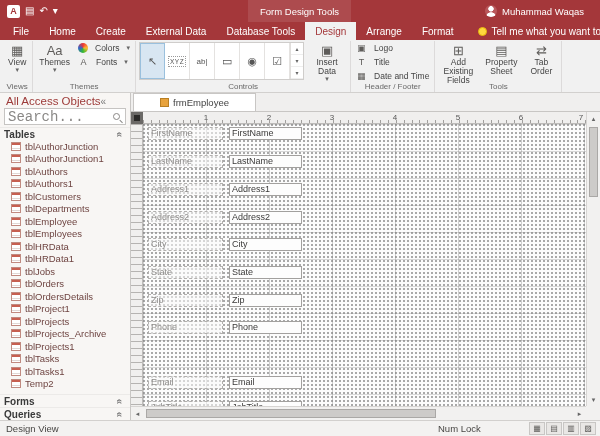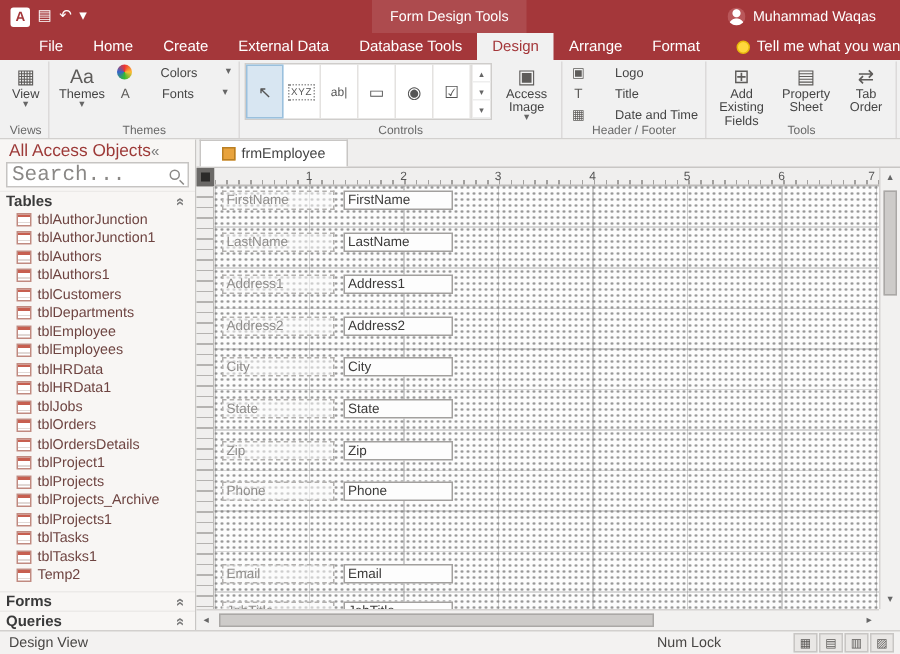--- a/index.html
+++ b/index.html
@@ -11,36 +11,36 @@
   .titlebar{height:22px;background:#a4373a;color:#fff;display:flex;align-items:center;position:relative;flex:none}
   .qat{display:flex;align-items:center;gap:5px;padding:0 7px}
   .appico{width:13px;height:13px;background:#fff;color:#a4373a;font-weight:bold;font-size:9px;text-align:center;line-height:13px;border-radius:2px}
   .qico{font-size:10px;line-height:12px;color:#fff}
   .tb-title{margin-left:4px;white-space:nowrap;font-size:9.5px}
   .tb-context{position:absolute;left:248px;top:0;height:22px;display:flex;align-items:center;padding:0 12px;background:rgba(255,255,255,.10);font-size:9.5px;white-space:nowrap}
   .tb-user{margin-left:auto;display:flex;align-items:center;gap:5px;padding-right:16px;font-size:9.5px}
   .person{width:12px;height:12px;border-radius:50%;background:radial-gradient(circle at 50% 32%,#fff 2.4px,transparent 3px),radial-gradient(circle at 50% 105%,#fff 5px,transparent 5.6px),#b9575a;flex:none}
 
   
-  .ribbon-tabs{height:18px;background:#a4373a;display:flex;align-items:stretch;padding-left:16px;color:#fff;flex:none}
+  .ribbon-tabs{height:18px;background:#a4373a;display:flex;align-items:stretch;padding-left:3px;color:#fff;flex:none}
   .rtab{display:flex;align-items:center;padding:0 10px;font-size:10px;white-space:nowrap;cursor:pointer}
   .rtab.active{background:#f1f1f1;color:#a4373a}
   .tellme{display:flex;align-items:center;gap:5px;margin-left:14px;font-size:10px;white-space:nowrap}
   .bulb{width:9px;height:9px;border-radius:50%;background:#ffd83d;border:1px solid #e8ba0c;flex:none}
 
   
   .ribbon{height:53px;background:#f1f1f1;border-bottom:1px solid #d2d0ce;display:flex;align-items:stretch;padding:1px 2px 0 2px;flex:none}
   .rgroup{position:relative;display:flex;flex-direction:column;justify-content:flex-start;border-right:1px solid #dcdada;padding:1px 3px 10px 3px}
   .gbody{display:flex;align-items:flex-start;gap:3px;flex:1}
   .gcaption{position:absolute;left:0;right:0;bottom:1px;text-align:center;font-size:8px;color:#696969;white-space:nowrap}
   .bigbtn{display:flex;flex-direction:column;align-items:center;justify-content:flex-start;padding:1px 3px;font-size:8.5px;color:#444;line-height:1.05;text-align:center;cursor:pointer}
   .bicon{font-size:13px;line-height:15px;color:#5e5c5a}
   .caret{font-size:7px;color:#666;line-height:6px}
   .smcol{display:flex;flex-direction:column;gap:2px;justify-content:flex-start}
-  .smbtn{display:flex;align-items:center;gap:19px;font-size:8.5px;color:#444;padding:1px 2px;white-space:nowrap;cursor:pointer}
+  .smbtn{display:flex;align-items:center;gap:7px;font-size:8.5px;color:#444;padding:1px 2px;white-space:nowrap;cursor:pointer}
   .smico{font-size:9px;color:#5e5c5a;width:11px;text-align:center;flex:none}
   .colorwheel{width:10px;height:10px;border-radius:50%;background:conic-gradient(#e33,#fb3,#3b3,#36c,#e33);flex:none}
   .gallery{display:flex;border:1px solid #cfcdcb;background:#fff;height:38px}
   .gcell{width:25px;display:flex;align-items:center;justify-content:center;border-right:1px solid #e4e2e0;font-size:11px;color:#555;cursor:pointer}
   .gcell.sel{background:#d8e6f2;border:1px solid #9ac0dd}
   .gcell .xyz{font-size:6.5px;letter-spacing:.5px;border:1px dotted #999;padding:1px}
   .gcell .ab{font-size:8px;}
   .gstrip{width:13px;display:flex;flex-direction:column;border-left:1px solid #e0dedc}
   .gstrip span{flex:1;display:flex;align-items:center;justify-content:center;font-size:6px;color:#666;cursor:pointer;border-bottom:1px solid #eee}
   .blabel{white-space:pre-line}
@@ -58,21 +58,21 @@
   .mag{width:7px;height:7px;border:1.4px solid #8a8886;border-radius:50%;position:relative;flex:none;margin-right:2px}
   .mag::after{content:"";position:absolute;width:4px;height:1.4px;background:#8a8886;transform:rotate(45deg);left:5px;top:6.5px}
   .nav-scroll{flex:1;overflow:hidden;display:flex;flex-direction:column}
   .nav-sec{display:flex;justify-content:space-between;align-items:center;padding:1px 7px 1px 4px;font-size:10px;font-weight:bold;color:#3a3a3a;border-top:1px solid #eceae8;flex:none;cursor:pointer;height:13px}
   .nav-item{display:flex;align-items:center;gap:4px;padding-left:11px;height:12.5px;color:#6e4441;font-size:9.5px;white-space:nowrap;cursor:pointer;flex:none}
   .tbl-icon{flex:none;width:10px;height:9px;border:1px solid #c08a80;background:linear-gradient(to bottom,#c75f50 0 2px,transparent 2px),linear-gradient(to bottom,transparent 0 5px,#e0d8d5 5px 6px,transparent 6px),#fff}
 
   
   .doc{flex:1;display:flex;flex-direction:column;min-width:0;background:#e8e6e4}
   .doctabs{height:19px;flex:none;background:#f0efee;border-bottom:1px solid #c8c6c4;display:flex;align-items:flex-end;padding-left:2px}
-  .doctab{display:flex;align-items:center;gap:4px;background:#fff;border:1px solid #c8c6c4;border-bottom:0;height:18px;padding:0 14px;font-size:9.5px;color:#444;cursor:pointer}
+  .doctab{display:flex;align-items:center;gap:4px;background:#fff;border:1px solid #c8c6c4;border-bottom:0;height:18px;padding:0 26px;font-size:9.5px;color:#444;cursor:pointer}
   .formico{width:9px;height:9px;background:#e8a33d;border:1px solid #b97f23;flex:none}
   .doccontent{position:relative;flex:1;min-height:0}
   .corner{position:absolute;left:0;top:0;width:12px;height:12px;background:#6b6967;cursor:pointer}
   .corner::after{content:"";position:absolute;left:3px;top:3px;width:6px;height:6px;background:#2b2a29}
   .hruler{position:absolute;left:12px;right:14px;top:0;height:12px;background:#f0efee;border-bottom:1px solid #bdbbb9}
   .hruler::after{content:"";position:absolute;left:0;right:0;bottom:0;height:3px;background:repeating-linear-gradient(to right,#a19f9d 0 1px,transparent 1px 7.9px)}
   .rmark{position:absolute;bottom:1px;transform:translateX(-50%);font-size:8px;color:#555}
   .vruler{position:absolute;left:0;top:12px;bottom:14px;width:12px;background:#f0efee;border-right:1px solid #bdbbb9;background-image:repeating-linear-gradient(to bottom,#b5b3b1 0 1px,transparent 1px 7px)}
   .canvas{position:absolute;left:12px;top:12px;right:14px;bottom:14px;overflow:hidden;cursor:crosshair;background-color:#fcfcfc;background-image:repeating-linear-gradient(to right,rgba(120,120,120,.35) 0 1px,transparent 1px 63px),repeating-linear-gradient(to bottom,rgba(120,120,120,.28) 0 1px,transparent 1px 27px),radial-gradient(circle at 1px 1px,rgba(110,110,110,.75) .6px,transparent 1.1px);background-size:auto,auto,4px 4px}
   .frow{position:absolute;left:0;right:0;height:15px}
@@ -188,21 +188,21 @@
               <span>☑</span>
             </div>
           <div class="gstrip">
             <span>▴</span>
             <span>▾</span>
             <span>▾</span>
           </div>
         </div>
         <div class="bigbtn wrapw">
           <span class="bicon">▣</span>
-          <span class="blabel">Access Image</span>
+          <span class="blabel">Insert Data</span>
           <span class="caret">▾</span>
         </div>
       </div>
       <div class="gcaption">Controls</div>
     </div>
 
     <div class="rgroup">
       <div class="gbody">
         <div class="smcol">
           <div class="smbtn">

